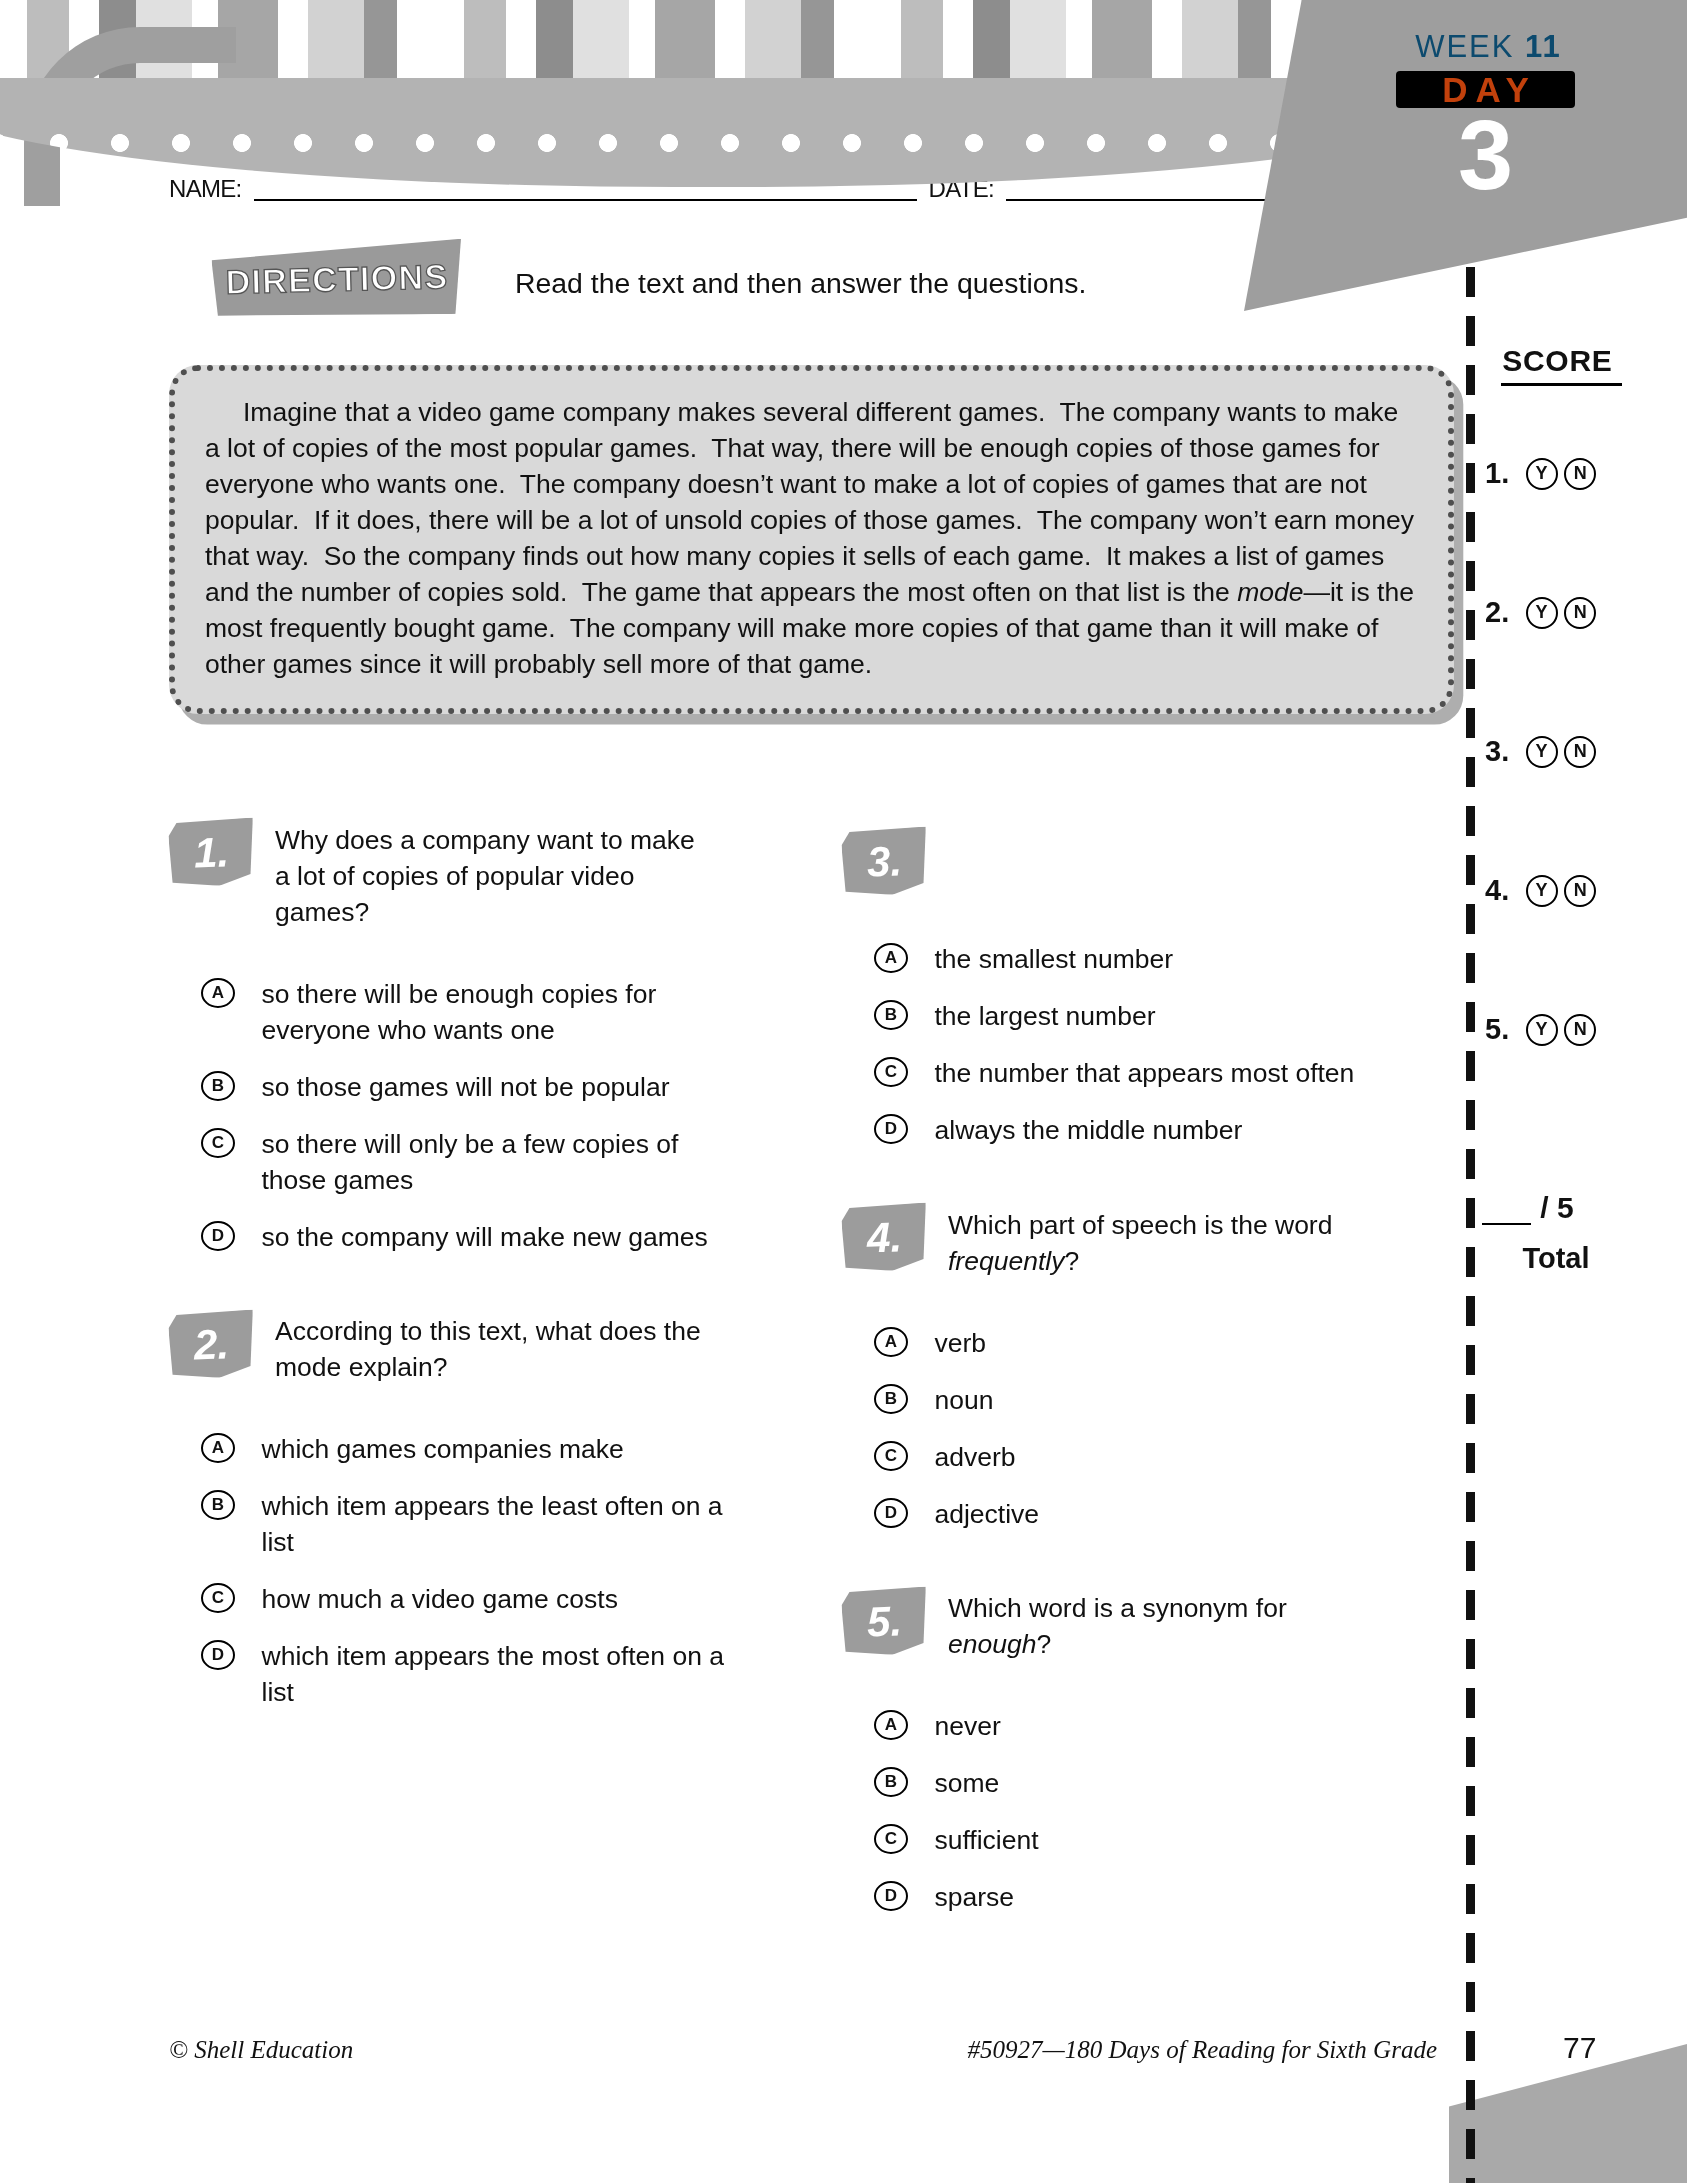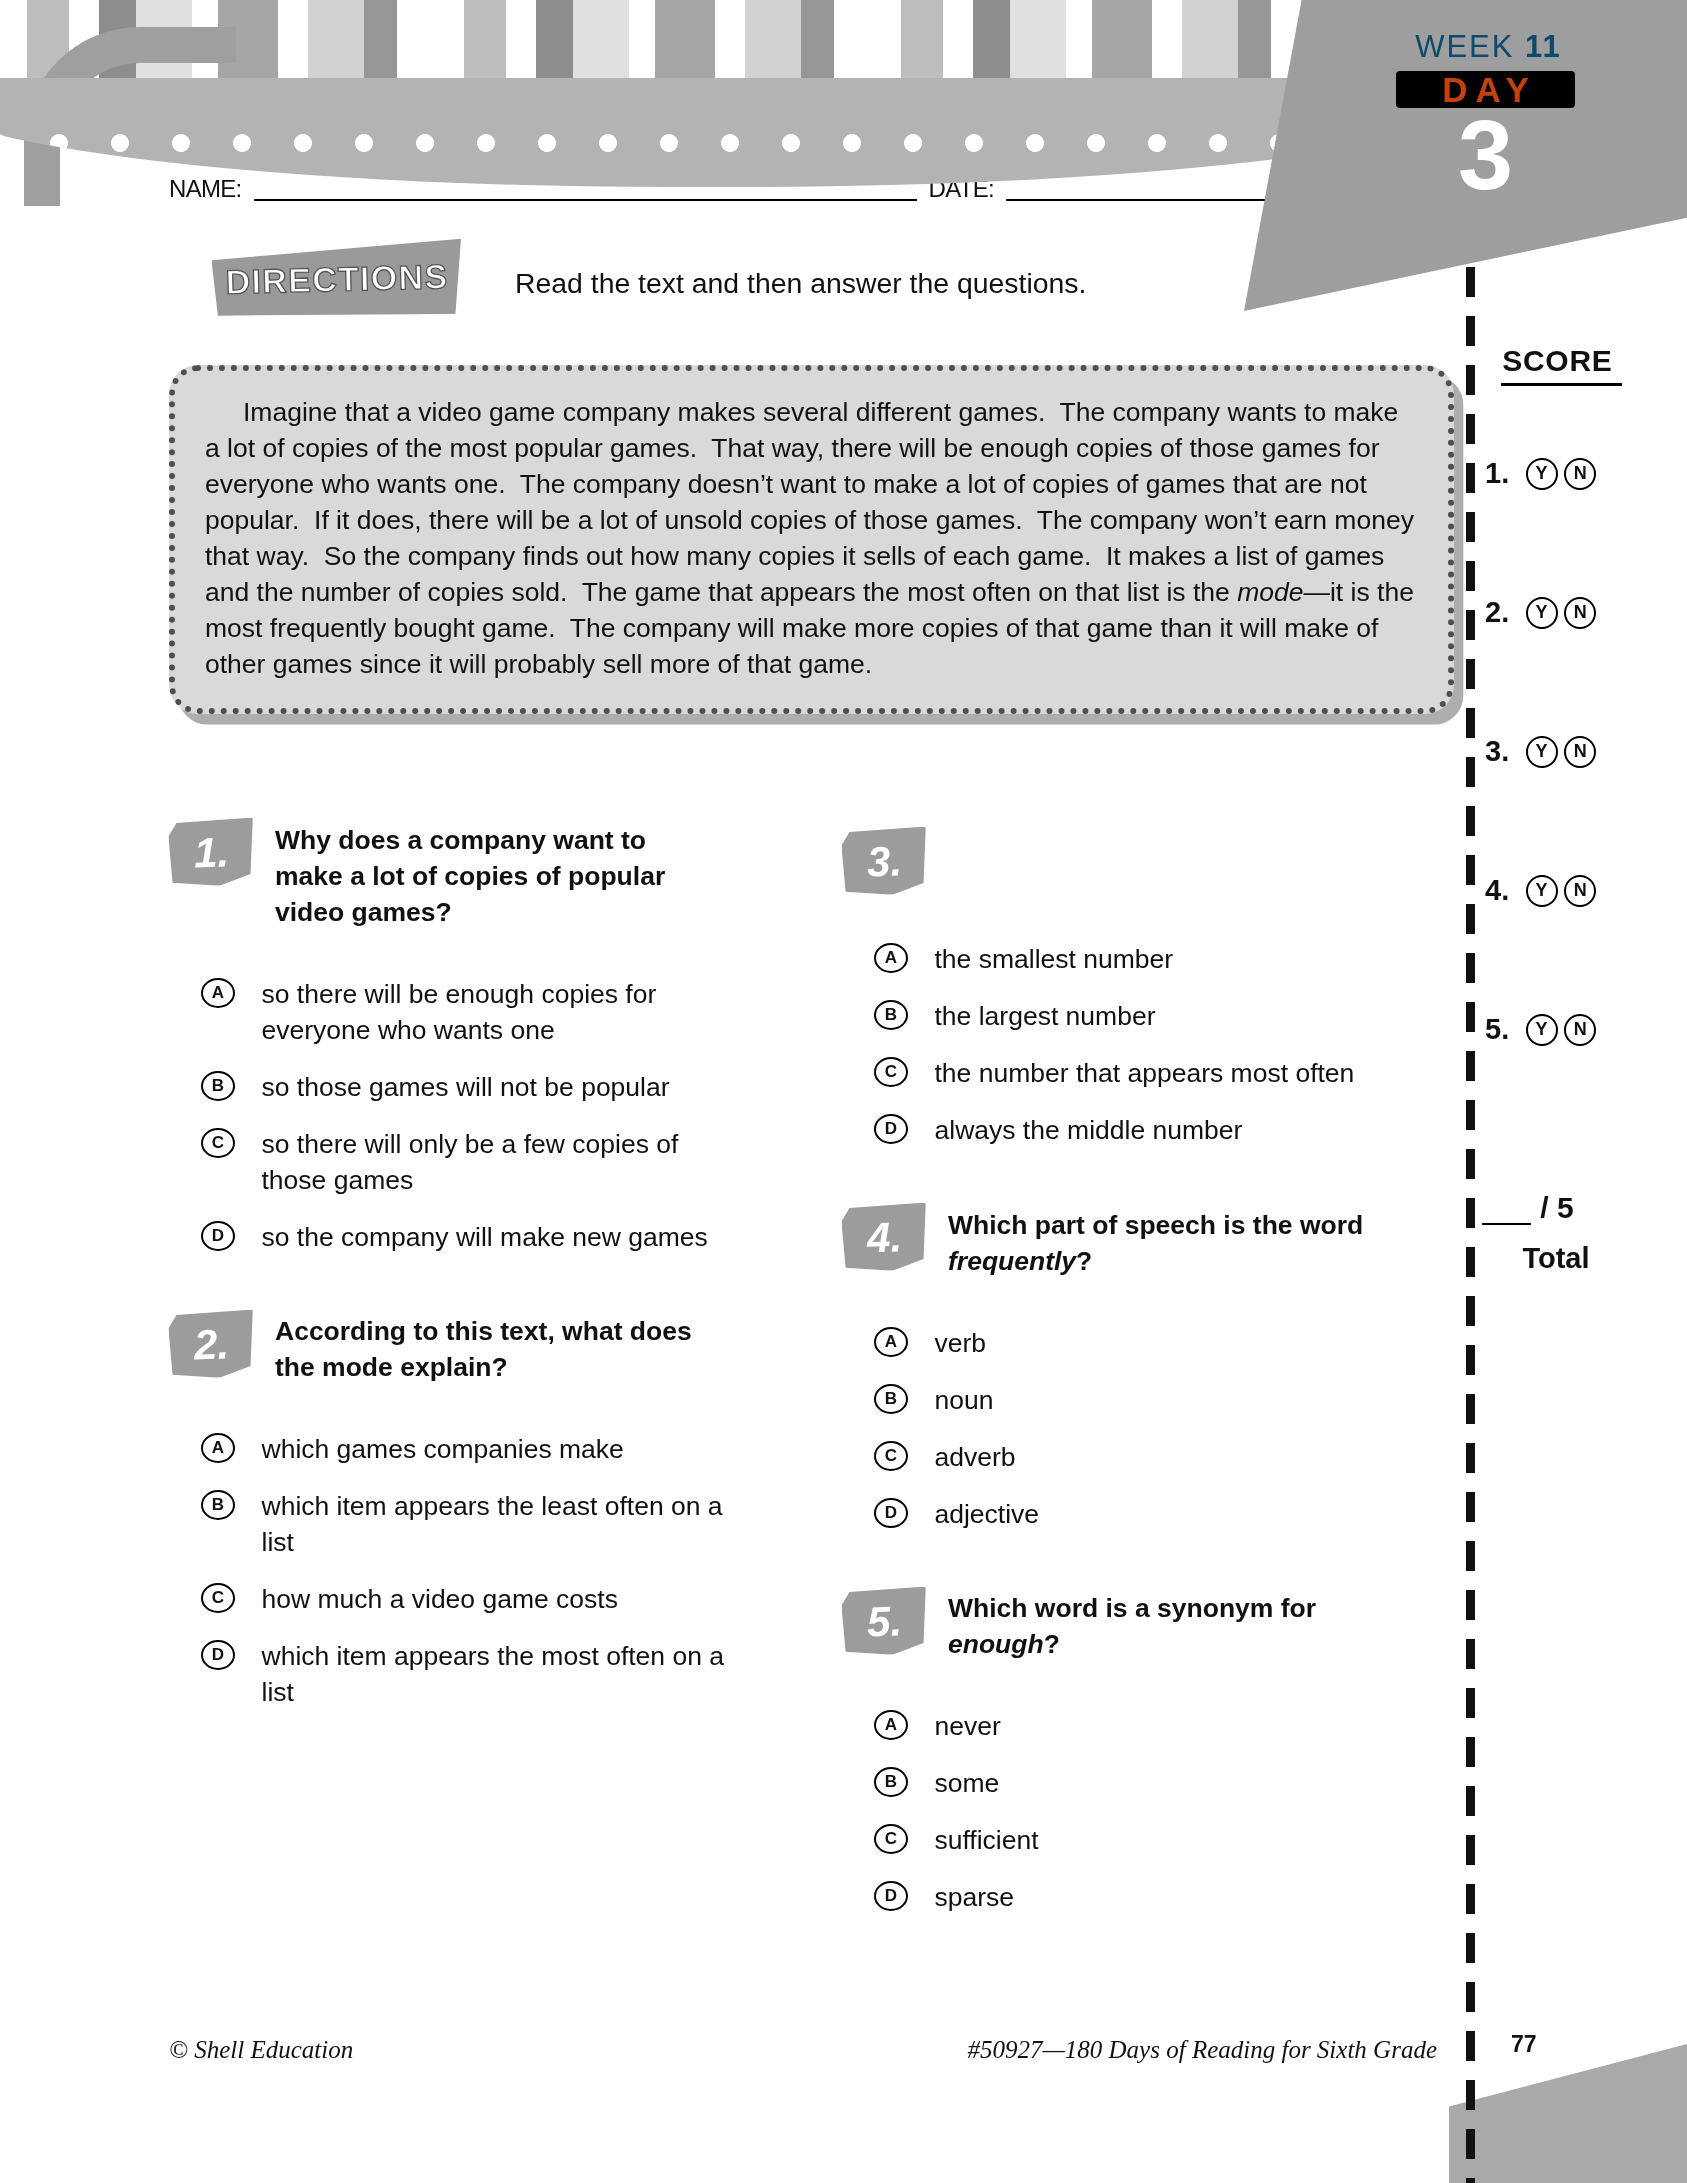--- a/index.html
+++ b/index.html
@@ -95,33 +95,33 @@
   .col-right { left:842px; top:828px; width:599px; }
   .question { display:flex; gap:21px; margin-top:56px; margin-bottom:46px; }
   .col > .question:first-child { margin-top:0; }
   .qnum {
     width:85px; height:67px; flex-shrink:0; background:#9c9c9c;
     clip-path:polygon(0% 24%, 10% 4%, 100% 0%, 95% 84%, 58% 100%, 3% 93%);
     display:flex; align-items:center; justify-content:center;
     color:#fff; font-size:42px; font-weight:bold; font-style:italic;
     transform:rotate(-2deg);
   }
-  .qprompt { font-size:26.5px; line-height:36px; padding-top:2.6px; max-width:437px;font-weight:bold; }
+  .qprompt { font-size:26.5px; line-height:36px; padding-top:2.6px; max-width:437px; }
   .option { display:flex; gap:26.5px; margin-top:21px; margin-left:32px; align-items:flex-start; }
   .option-bubble { width:34px; height:30px; border:2px solid #000; border-radius:50%;
     flex-shrink:0; display:flex; align-items:center; justify-content:center;
     font-size:17px; font-weight:bold; background:#fff; margin-top:2px; }
   .option-text { font-size:26.5px; line-height:36px; max-width:476px; }
 
   
   .footer-left { position:absolute; left:169px; top:2036px;
     font-family:"Liberation Serif", serif; font-style:italic; font-size:25px; }
   .footer-center { position:absolute; right:250px; top:2036px;
     font-family:"Liberation Serif", serif; font-style:italic; font-size:25px; }
-  .page-number { position:absolute; left:1511px; top:2031px; font-size:23px; font-weight:bold; z-index:2;}
+  .page-number { position:absolute; left:1563px; top:2031px; font-size:30px; font-weight:normal; z-index:2;}
   .corner-wedge { position:absolute; right:0; bottom:0; width:238px; height:139px; background:#a9a9a9;
     clip-path:polygon(0 45%, 100% 0, 100% 100%, 0 100%); z-index:0; }
 
   em { font-style:italic; }
 </style>
 </head>
 <body>
 
 <div class="page">
 

